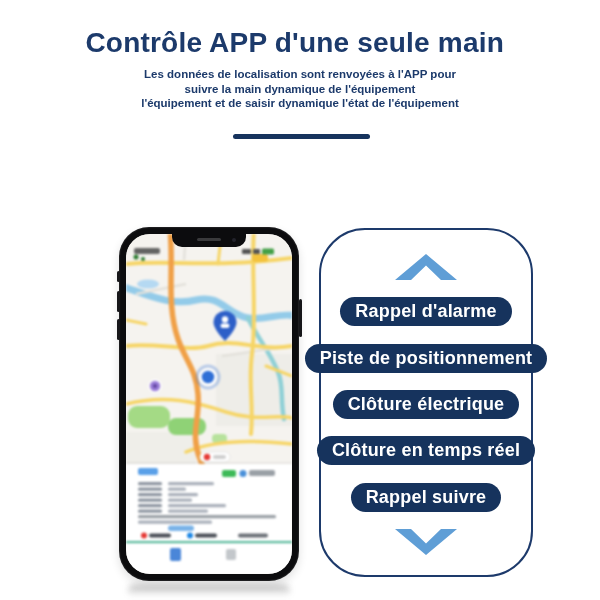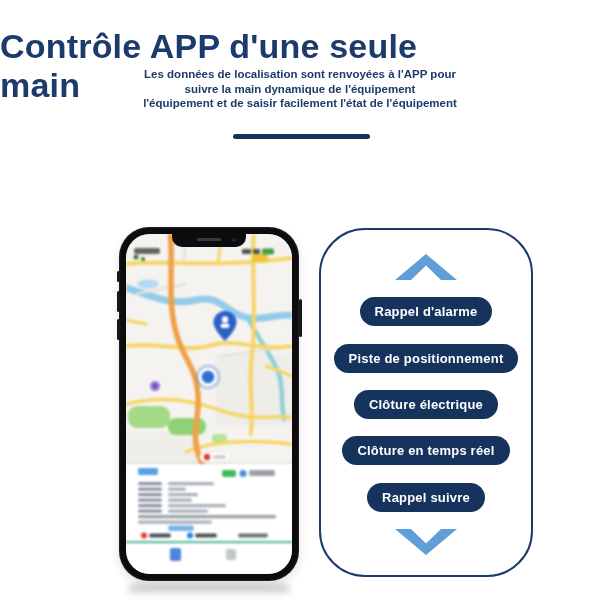--- a/index.html
+++ b/index.html
@@ -1,21 +1,21 @@
 <!DOCTYPE html>
 <html><head>
 <meta charset="utf-8">
 <style>
   html,body{margin:0;padding:0;}
   body{width:600px;height:600px;background:#fff;font-family:"Liberation Sans",sans-serif;}
   .stage{position:relative;width:600px;height:600px;background:#ffffff;overflow:hidden;}
 
   
-  .title{position:absolute;top:27px;left:0;width:504px;text-align:left;
-         font-size:34px;font-weight:bold;color:#1c3a6b;letter-spacing:.2px;}
+  .title{position:absolute;top:27px;left:0;width:504px;text-align:right;
+         font-size:28px;font-weight:bold;color:#1c3a6b;letter-spacing:.2px;}
   .subtitle{position:absolute;top:67px;left:0;width:600px;text-align:center;
             font-size:11.5px;font-weight:bold;color:#1c3a6b;line-height:14.5px;}
   .divider{position:absolute;top:134px;left:233px;width:137px;height:5px;
            border-radius:3px;background:#16335d;}
 
   
   .phone{position:absolute;left:119px;top:227px;width:180px;height:354px;
          background:#0c0c0e;border-radius:30px;
          box-shadow:inset 0 0 2px rgba(255,255,255,.28), 0 4px 10px rgba(0,0,0,.12);}
   .screen{position:absolute;left:7px;top:7px;width:166px;height:340px;
@@ -33,35 +33,35 @@
   .pwr{right:-2.5px;top:72px;height:38px;}
   .reflection{position:absolute;left:128px;top:585px;width:162px;height:11px;border-radius:10px;
               background:linear-gradient(to bottom, rgba(70,70,70,.38), rgba(70,70,70,0));
               filter:blur(3px);}
 
   
   .panel{position:absolute;left:319px;top:228px;width:214px;height:349px;box-sizing:border-box;
          border:2px solid #1d3a6b;border-radius:46px;background:#fff;
          display:flex;flex-direction:column;align-items:center;justify-content:space-between;
          padding:24px 0 20px 0;}
-  .pill{background:#16335d;color:#ffffff;font-weight:bold;font-size:13px;letter-spacing:.2px;
+  .pill{background:#16335d;color:#ffffff;font-weight:bold;font-size:18px;letter-spacing:.2px;
         padding:8px 15px;border-radius:16px;white-space:nowrap;line-height:13px;cursor:pointer;}
   .arrow{display:block;}
 </style>
 </head>
 <body>
 
 <div class="stage">
 
   <div class="title">Contrôle APP d'une seule main</div>
 
   <div class="subtitle">
     <div>Les données de localisation sont renvoyées à l'APP pour</div>
     <div>suivre la main dynamique de l'équipement</div>
-    <div>l'équipement et de saisir facilement l'état de l'équipement</div>
+    <div>l'équipement et de saisir dynamique l'état de l'équipement</div>
   </div>
 
   <div class="divider"></div>
 
   <div class="phone">
     <div class="sidebtn mute"></div>
     <div class="sidebtn vol1"></div>
     <div class="sidebtn vol2"></div>
     <div class="sidebtn pwr"></div>
 

